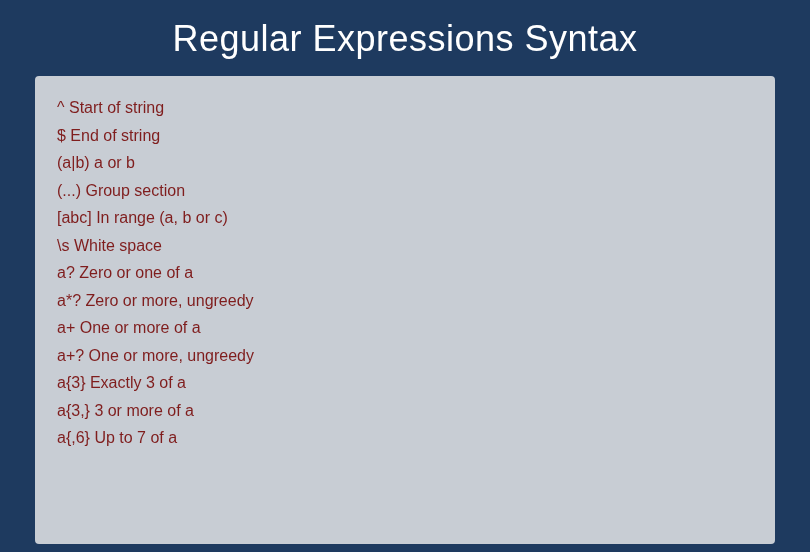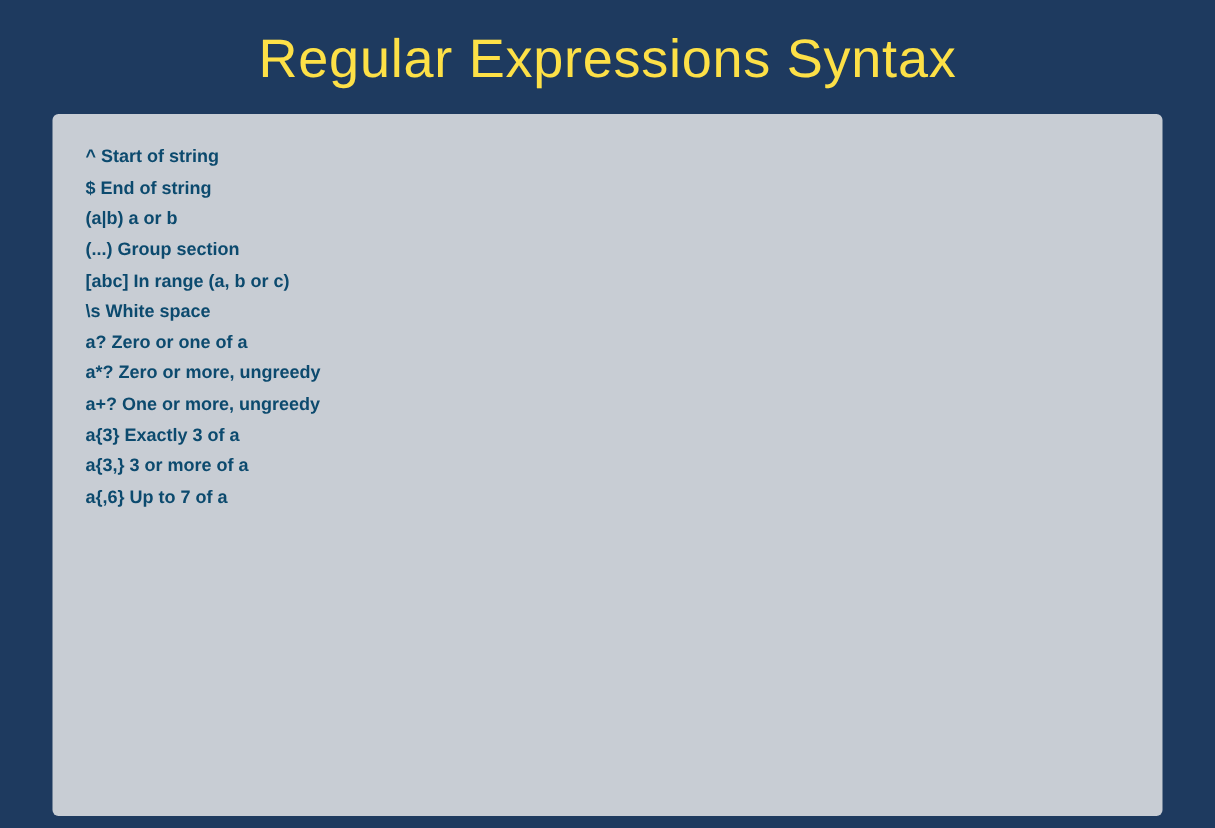--- a/index.html
+++ b/index.html
@@ -19,55 +19,56 @@
       overflow: hidden;
     }
 
     .title-area {
       width: 100%;
       padding: 18px 20px 16px;
       text-align: center;
     }
 
     .main-title {
-      color: #fde047;
+      color: #ffffff;
       font-size: 36px;
       font-weight: 400;
       letter-spacing: 0.5px;
     }
 
     .content-box {
       width: 740px;
       background-color: #c8cdd4;
       border-radius: 4px;
       padding: 18px 22px 18px 22px;
       flex: 1;
       margin-bottom: 8px;
     }
 
     .syntax-line {
-      color: #0c4a6e;
-      font-size: 12px;
+      color: #7f1d1d;
+      font-size: 16px;
       line-height: 1.72;
-      font-weight: 700;
+      font-weight: 400;
     }
   </style>
 </head>
 <body>
 
 <div class="title-area">
   <h1 class="main-title">Regular Expressions Syntax</h1>
 </div>
 
 <div class="content-box" id="syntax-container">
 <div class="syntax-line">^ Start of string</div>
     <div class="syntax-line">$ End of string</div>
     <div class="syntax-line">(a|b) a or b</div>
     <div class="syntax-line">(...) Group section</div>
     <div class="syntax-line">[abc] In range (a, b or c)</div>
     <div class="syntax-line">\s White space</div>
     <div class="syntax-line">a? Zero or one of a</div>
     <div class="syntax-line">a*? Zero or more, ungreedy</div>
+    <div class="syntax-line">a+ One or more of a</div>
     <div class="syntax-line">a+? One or more, ungreedy</div>
     <div class="syntax-line">a{3} Exactly 3 of a</div>
     <div class="syntax-line">a{3,} 3 or more of a</div>
     <div class="syntax-line">a{,6} Up to 7 of a</div>
   </div>
 
 </body></html>

